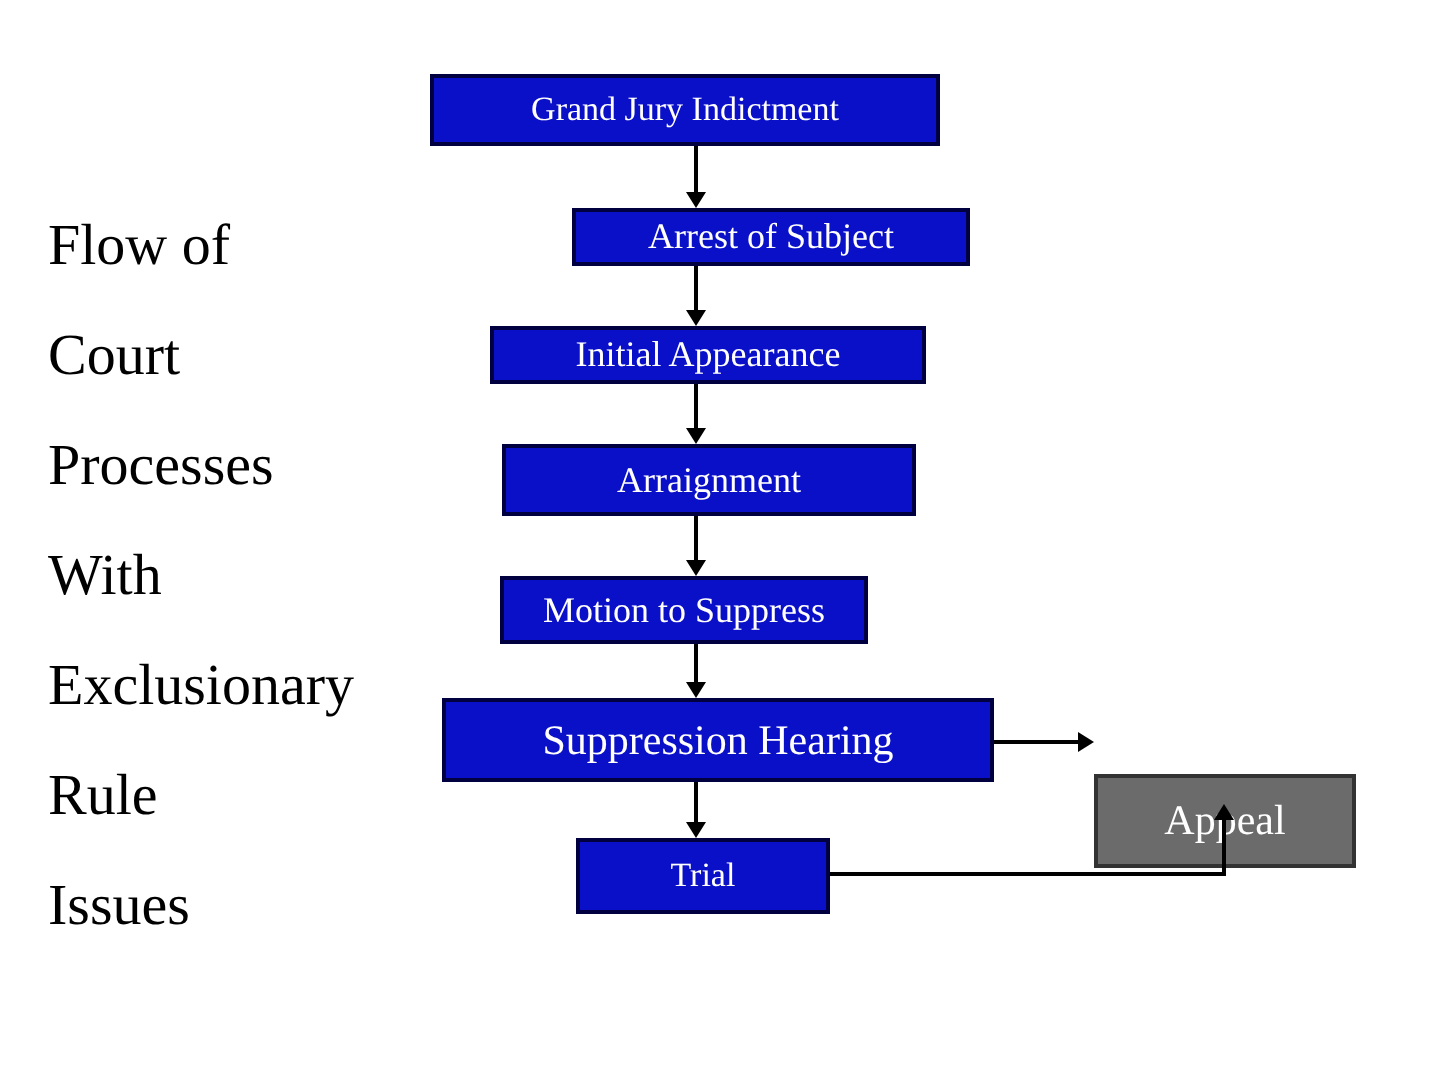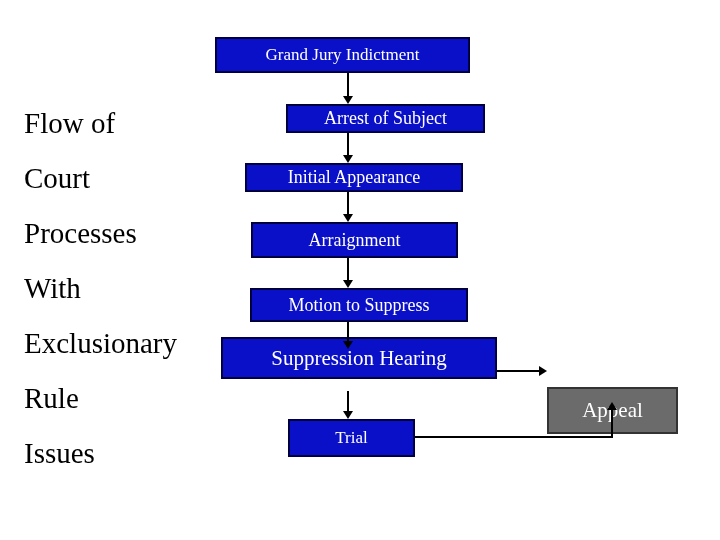--- a/index.html
+++ b/index.html
@@ -44,22 +44,22 @@
   }
   .node.gray {
     background: var(--appeal-fill);
     border-color: var(--appeal-border);
     margin-top: 32px;
   }
   .n-grand-jury   { left: 215px; top: 37px;  width: 255px; height: 36px; font-size: 17px; }
   .n-arrest       { left: 246px; top: 104px; width: 199px; height: 29px; font-size: 18px; margin-left: 40px; }
   .n-initial      { left: 245px; top: 163px; width: 218px; height: 29px; font-size: 18px; }
   .n-arraignment  { left: 251px; top: 222px; width: 207px; height: 36px; font-size: 18px; }
-  .n-motion       { left: 250px; top: 288px; width: 218px; height: 34px; font-size: 18px; }
-  .n-suppression  { left: 221px; top: 337px; width: 276px; height: 42px; font-size: 21px; }
+  .n-motion       { left: 250px; top: 288px; width: 184px; height: 34px; font-size: 18px; }
+  .n-suppression  { left: 221px; top: 349px; width: 276px; height: 42px; font-size: 21px; }
   .n-appeal       { left: 547px; top: 355px; width: 131px; height: 47px; font-size: 21px; }
   .n-trial        { left: 288px; top: 419px; width: 127px; height: 38px; font-size: 17px; }
   .arrows {
     position: absolute;
     left: 0; top: 0;
     width: 720px; height: 540px;
     pointer-events: none;
   }
   .arrows line, .arrows polyline { stroke: var(--arrow); stroke-width: 2; fill: none; }
   .arrows polygon { fill: var(--arrow); }

